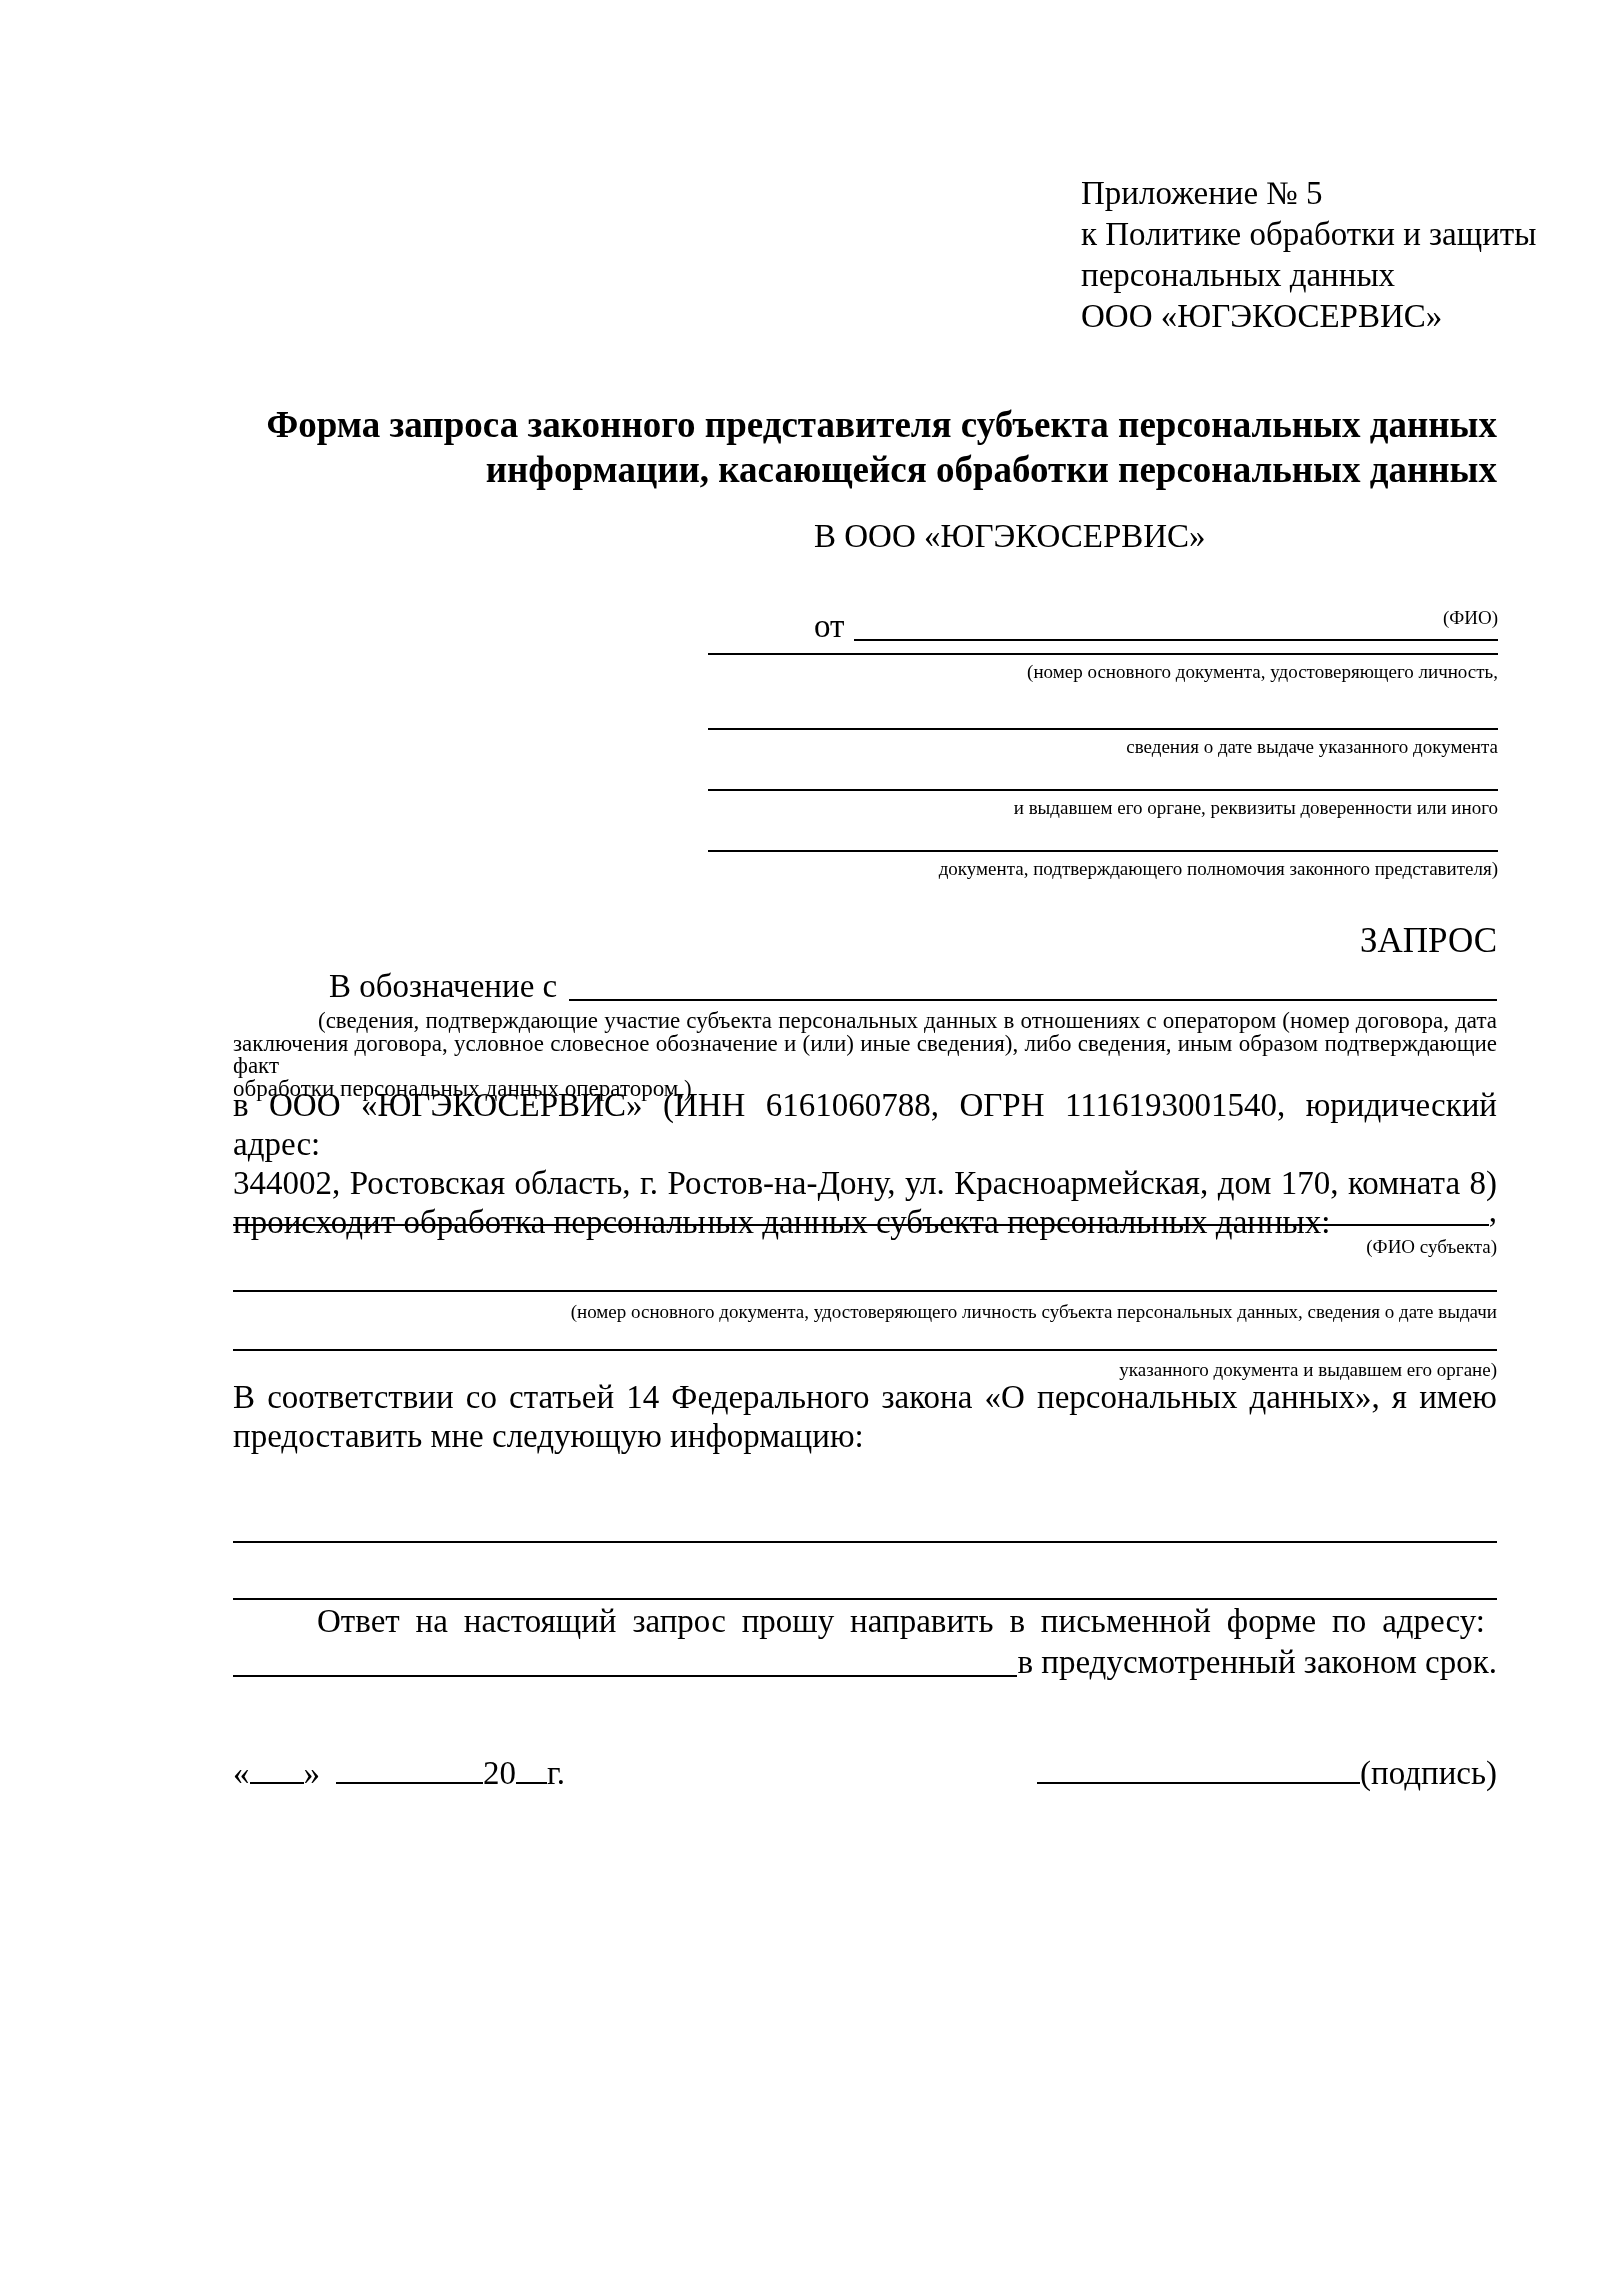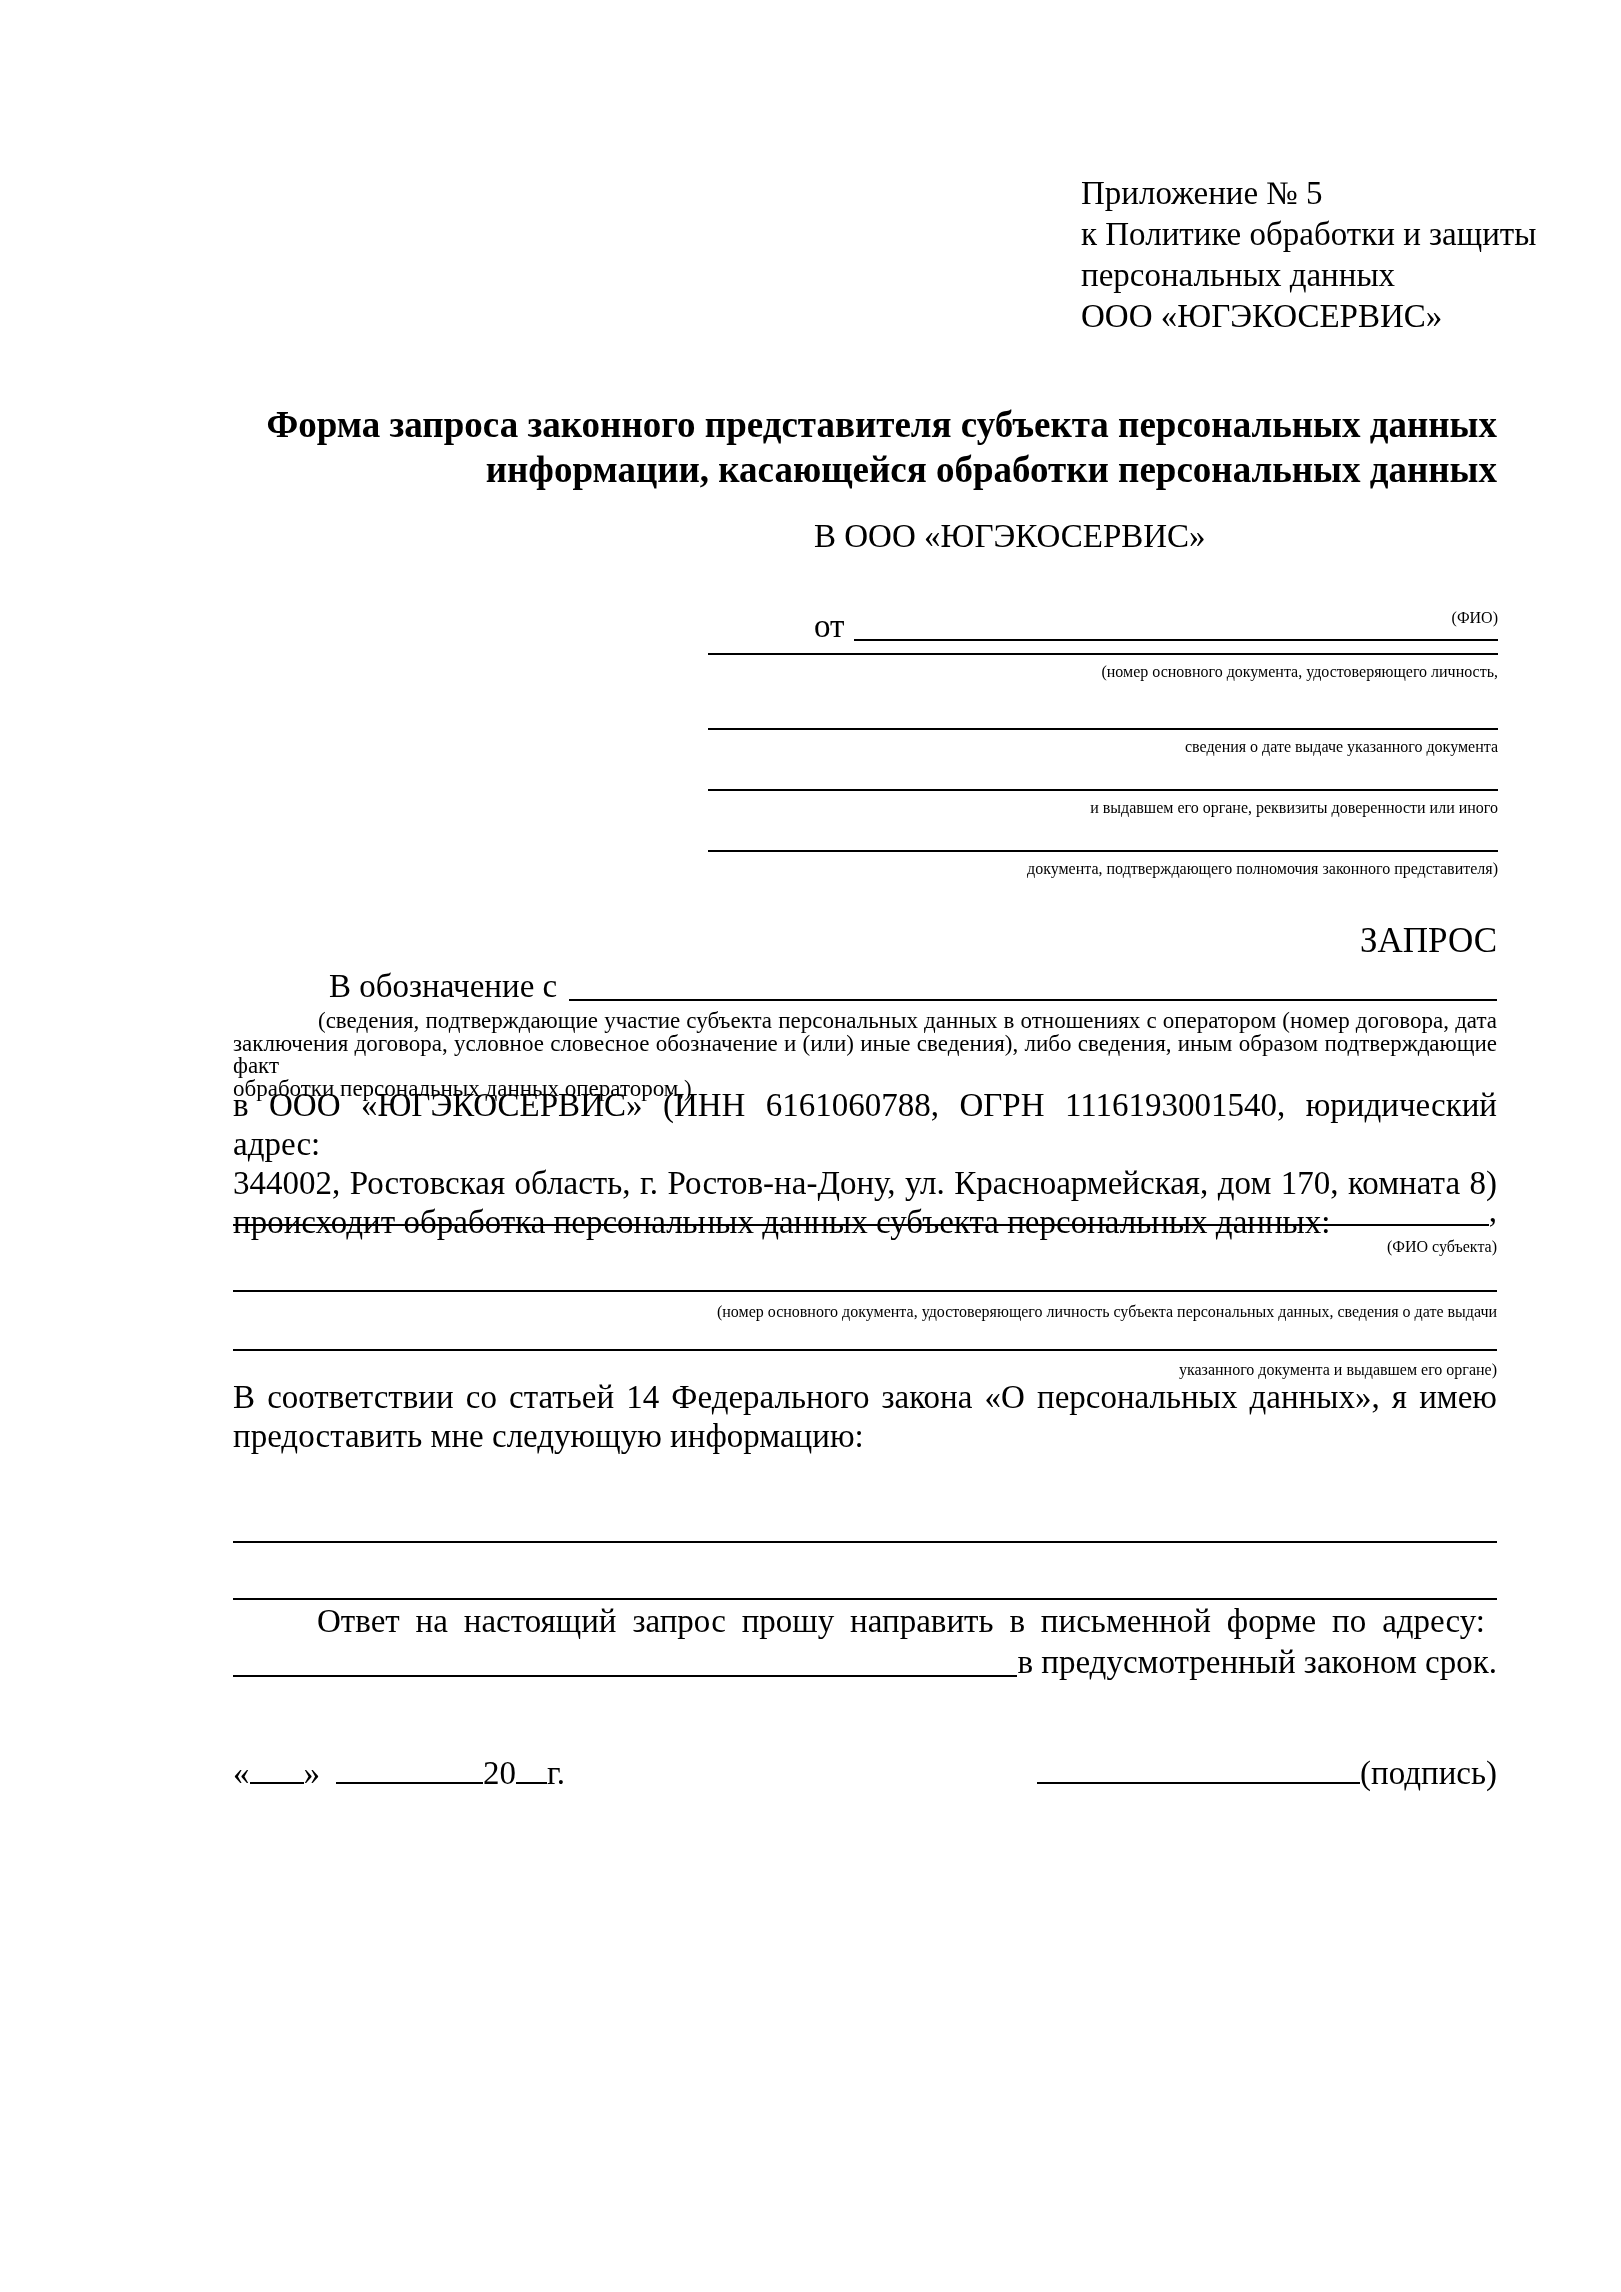--- a/index.html
+++ b/index.html
@@ -5,21 +5,21 @@
   html,body{margin:0;padding:0;background:#ffffff;}
   .page{
     position:relative;
     width:1621px;height:2293px;
     background:#ffffff;color:#000;
     font-family:"Liberation Serif","DejaVu Serif",serif;
     overflow:hidden;
   }
   .abs{position:absolute;}
   .body-text{font-size:33px;line-height:39px;}
-  .cap{font-size:16px;line-height:23.5px;}
+  .cap{font-size:19px;line-height:23.5px;}
   .center{text-align:right;}
   .jlast{text-align:justify;text-align-last:justify;}
   .ind{text-indent:96px;}
   .ind-sm{text-indent:85px;}
   
   .u-row{display:flex;align-items:flex-end;}
   .u-row .fill{flex:1;border-bottom:2.9px solid #000;margin-bottom:4.9px;min-width:39px;}
   .hline{border-top:2.9px solid #000;height:0;}
   .blank{display:inline-block;border-bottom:2.9px solid #000;}
   .w55{width:54px}.w150{width:147px}.w32{width:31px}.w330{width:323px}

